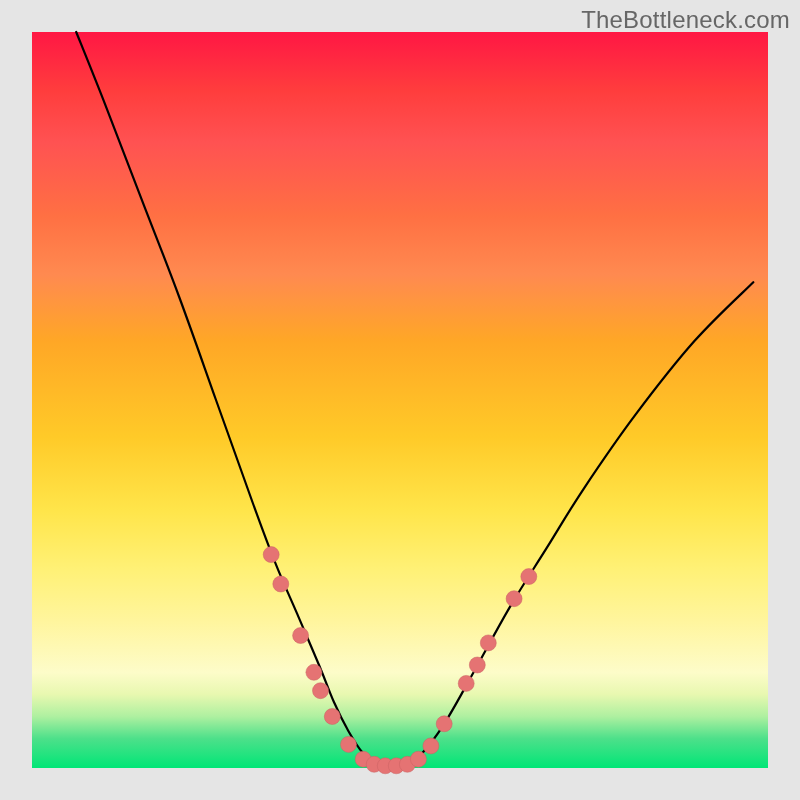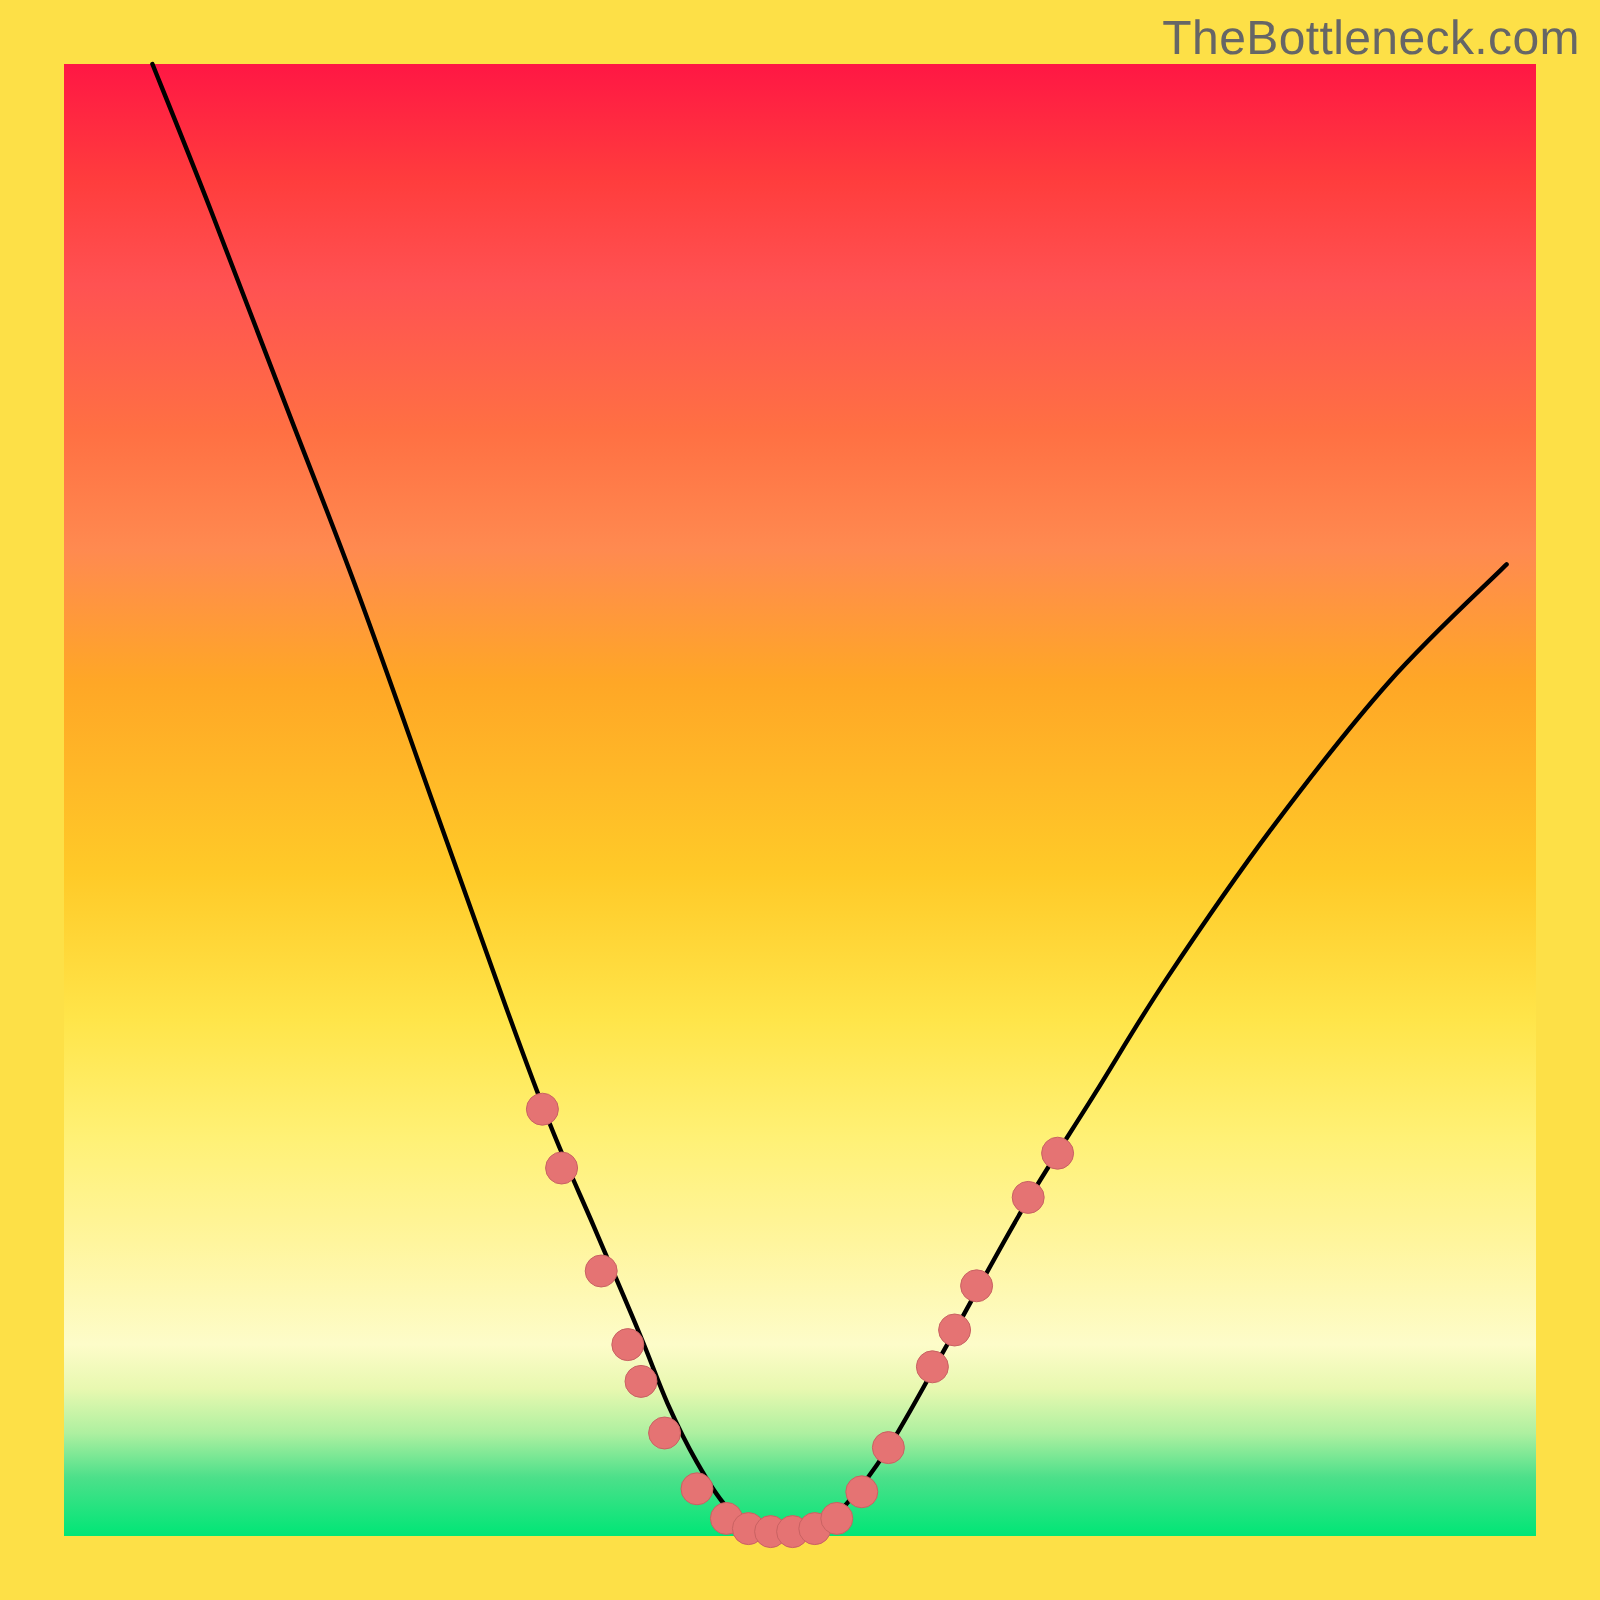--- a/index.html
+++ b/index.html
@@ -9,21 +9,21 @@
     height: 800px;
     background: #000;
     overflow: hidden;
   }
   .frame {
     position: absolute;
     left: 0;
     top: 0;
     width: 800px;
     height: 800px;
-    background: #fde047;
+    background: #e5e5e5;
   }
   .plot-area {
     position: absolute;
     left: 32px;
     top: 32px;
     width: 736px;
     height: 736px;
     background: linear-gradient(to bottom,
       #ff1744 0%,
       #ff3d3d 8%,

